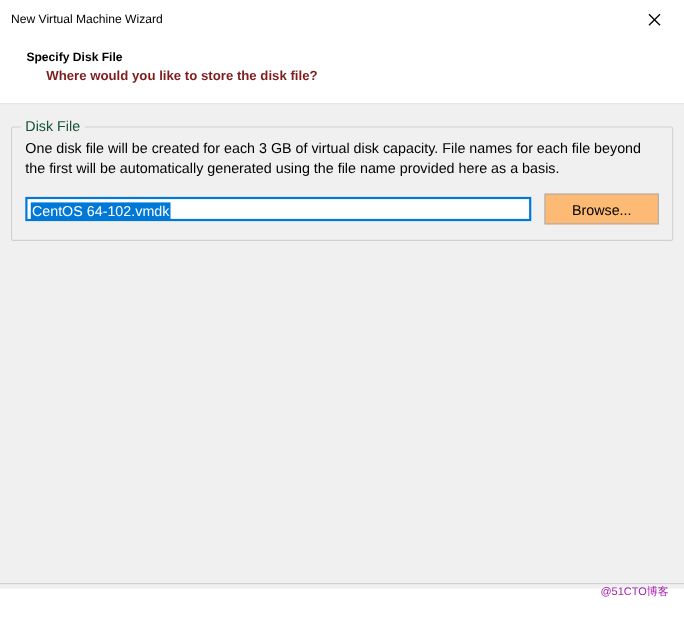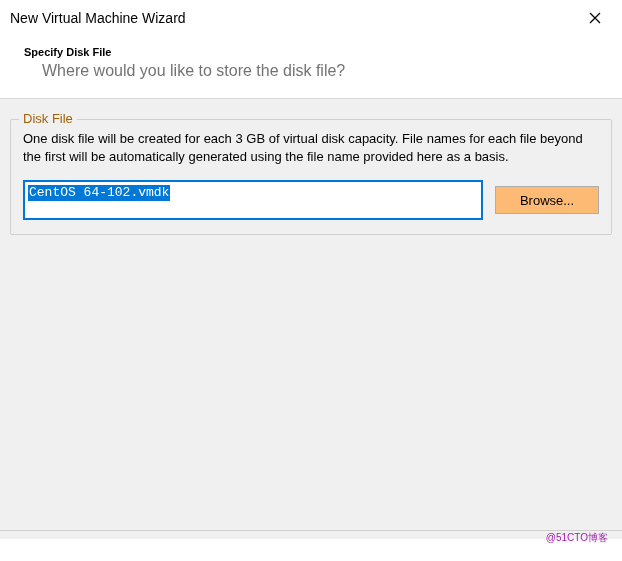--- a/index.html
+++ b/index.html
@@ -17,21 +17,21 @@
       color: #000;
     }
     .title-bar {
       display: flex;
       justify-content: space-between;
       align-items: center;
       padding: 6px 14px 6px 10px;
       height: 36px;
     }
     .title-text {
-      font-size: 14px;
+      font-size: 11px;
       color: #000;
     }
     .close-btn {
       font-size: 16px;
       font-weight: 300;
       width: 26px;
       height: 26px;
       display: flex;
       align-items: center;
       justify-content: center;
@@ -41,23 +41,24 @@
     .header-section {
       padding: 10px 16px 18px 24px;
       background: #ffffff;
     }
     .page-title {
       font-weight: bold;
       font-size: 11px;
       margin-bottom: 4px;
     }
     .page-subtitle {
-      font-size: 16px;
+      font-size: 12px;
       padding-left: 18px;
-      color: #737373;
+      color: #7f1d1d;
+      font-weight: bold;
     }
     .separator {
       border: none;
       border-top: 1px solid #d8d8d8;
       margin: 0;
     }
     .content-area {
       padding: 12px 10px 10px 10px;
       background: #f0f0f0;
       height: 440px;
@@ -69,50 +70,49 @@
       position: relative;
       margin-top: 8px;
     }
     .legend {
       position: absolute;
       top: -9px;
       left: 8px;
       background: #f0f0f0;
       padding: 0 4px;
       font-size: 13px;
-      color: #a16207;
+      color: #14532d;
     }
     .description {
       font-size: 13px;
       line-height: 1.4;
       margin-bottom: 14px;
       color: #000;
     }
     .input-row {
       display: flex;
       gap: 12px;
       align-items: center;
     }
     .selected-text {
       background: #0078d7;
       color: #ffffff;
       display: inline-block;
       padding: 0 1px;
     }
     .input-wrapper {
       flex: 1;
-      height: 40px;
+      height: 22px;
       border: 2px solid #0078d7;
       background: #ffffff;
       padding: 3px 3px;
       font-size: 13px;
       line-height: 16px;
       overflow: hidden;
       cursor: text;
-      font-family: Liberation Mono, monospace;
     }
     .browse-btn {
       width: 104px;
       height: 28px;
       background: #fdba74;
       border: 1px solid #adadad;
       font-size: 13px;
       font-family: Liberation Sans, sans-serif;
       cursor: pointer;
       color: #000;

